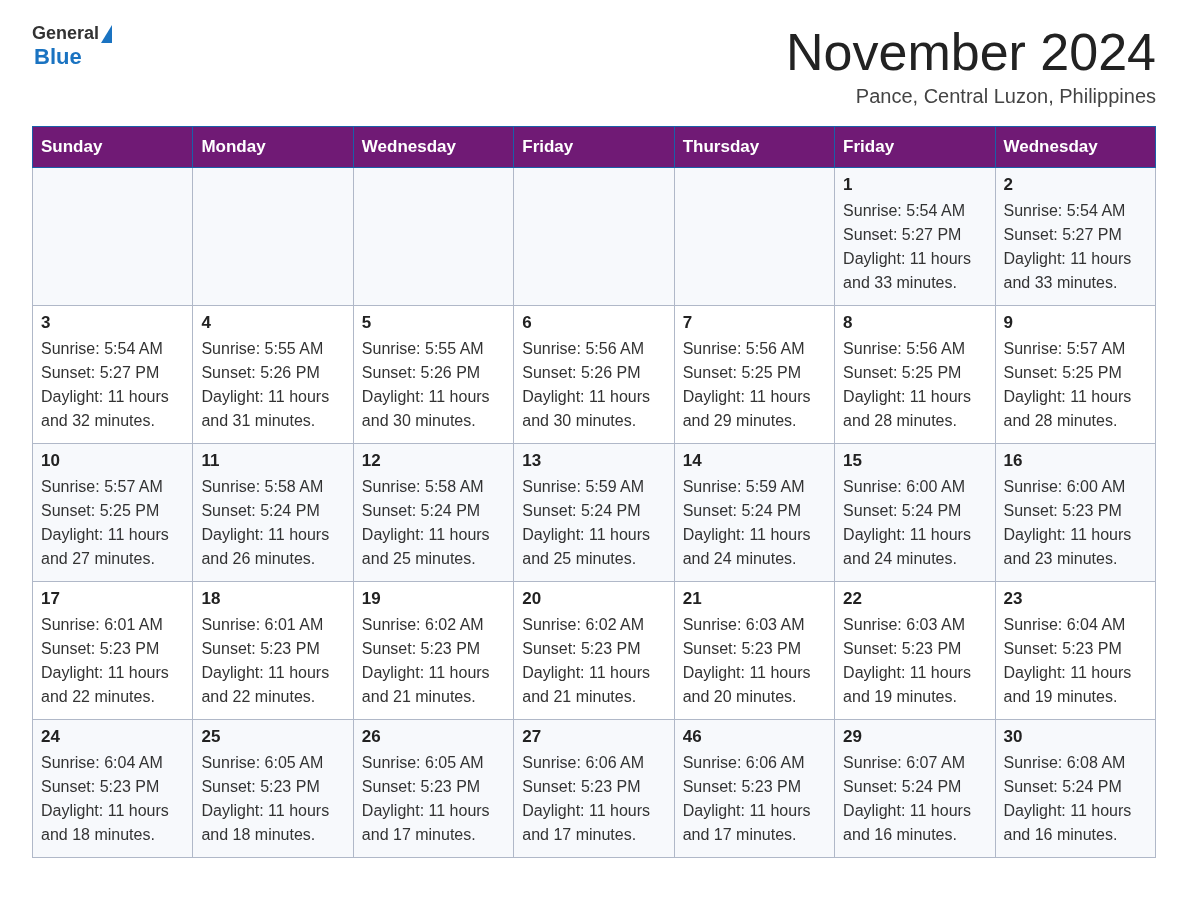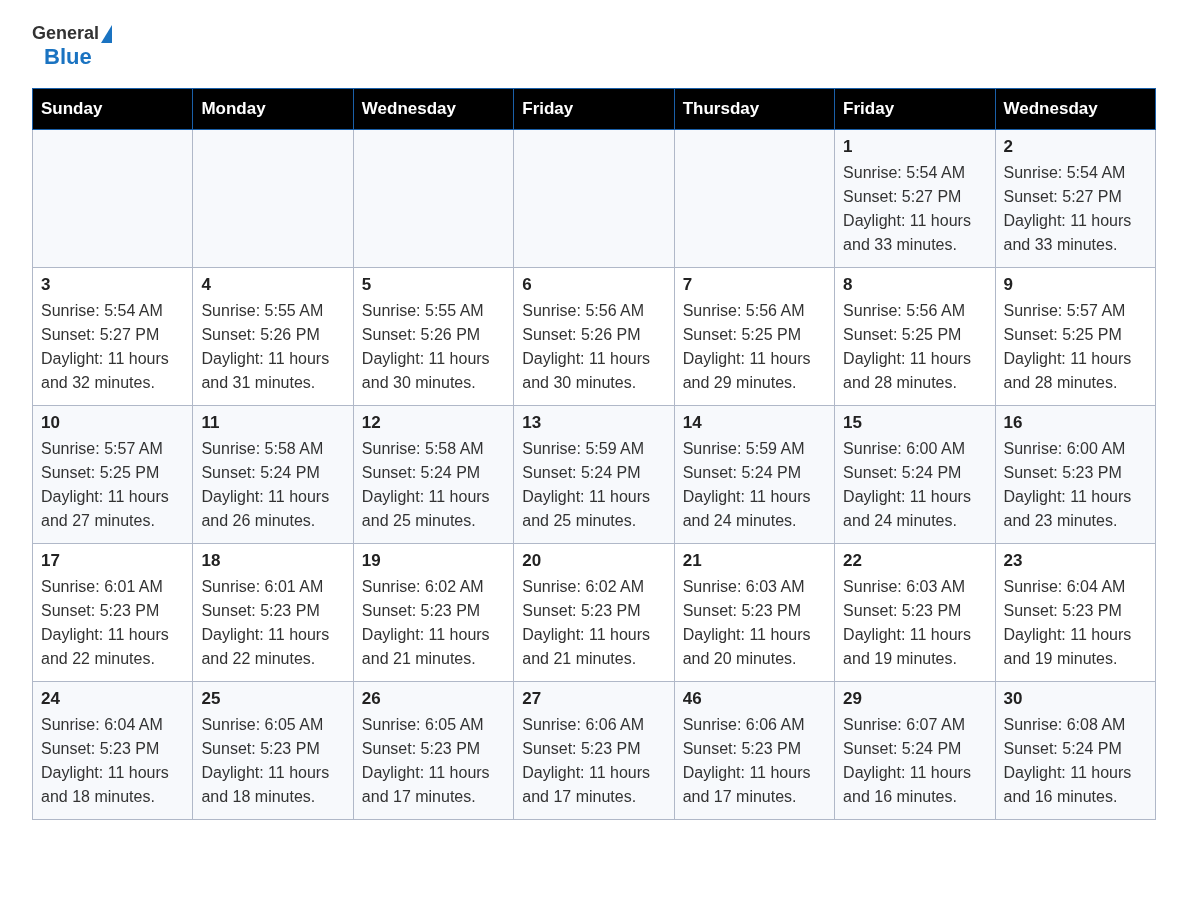--- a/index.html
+++ b/index.html
@@ -60,21 +60,21 @@
       font-size: 20px;
       color: #444;
       margin-top: 4px;
     }
     table {
       width: 100%;
       border-collapse: collapse;
       table-layout: fixed;
     }
     thead tr th {
-      background-color: #000000;
+      background-color: #701a75;
       color: #fff;
       font-size: 17px;
       font-weight: bold;
       padding: 10px 8px;
       text-align: left;
       border: 1px solid #1a5fa8;
     }
     tbody tr td {
       vertical-align: top;
       border: 1px solid #b0b8c8;
@@ -106,23 +106,27 @@
   </style>
 </head>
 <body>
 
 <div class="header-area">
   <div class="logo-area">
     <div class="logo-text">
       <span class="logo-general">General</span>
       <span class="logo-triangle"></span>
     </div>
-    <div style="margin-left:12px;">
+    <div style="margin-left:2px;">
       <span class="logo-blue">Blue</span>
     </div>
+  </div>
+  <div class="title-area">
+    <div class="month-title">November 2024</div>
+    <div class="subtitle">Pance, Central Luzon, Philippines</div>
   </div>
 </div>
 
 <table>
   <thead>
     <tr id="weekday-header">
         <th>Sunday</th>
         <th>Monday</th>
         <th>Wednesday</th>
         <th>Friday</th>

